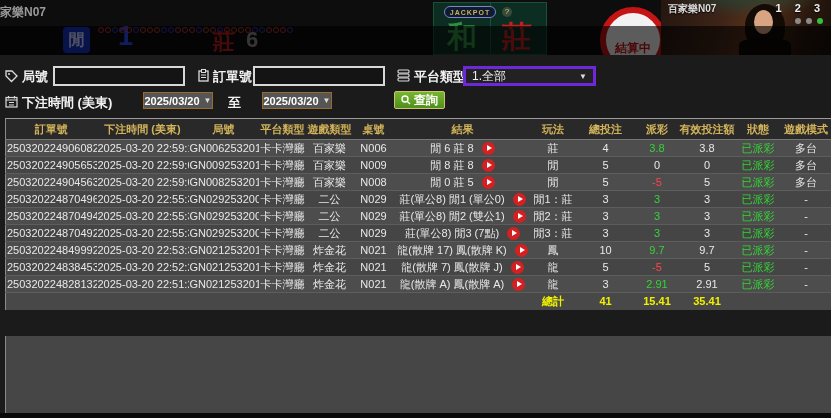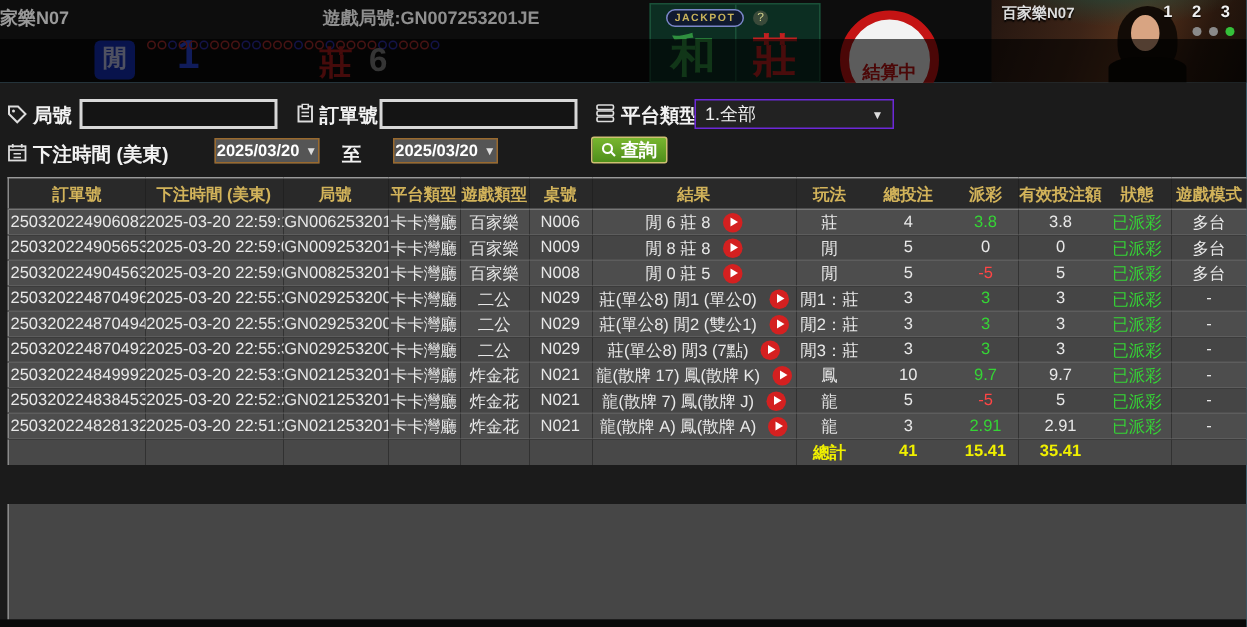--- a/index.html
+++ b/index.html
@@ -16,21 +16,21 @@
   .banker-score { position:absolute; left:246px; top:27px; color:#8c8c8c; font-size:22px; font-weight:bold; }
   .roadmap { position:absolute; left:98px; top:27px; width:210px; height:7px; display:flex; gap:1px; }
   .roadmap i { width:6px; height:6px; border-radius:50%; border:1px solid #b33; flex:none; }
   .roadmap i.b { border-color:#33b; }
   .bet-panel { position:absolute; left:433px; top:2px; width:114px; height:53px; background:#0c2e22; border:1px solid #1a5038; }
   .bet-panel .divider { position:absolute; left:56px; top:0; width:1px; height:100%; background:#1a5038; }
   .jackpot-badge { position:absolute; left:10px; top:3px; width:52px; height:12px; border:1px solid #7a86c8; border-radius:7px; color:#c8b35a; font-size:7px; font-weight:bold; text-align:center; line-height:11px; letter-spacing:1px; background:#101a30; }
   .q-badge { position:absolute; left:68px; top:4px; width:10px; height:10px; border-radius:50%; background:#3a4a3a; color:#cfcf8a; font-size:8px; text-align:center; line-height:10px; }
   .tie-text { position:absolute; left:13px; top:14px; color:#2f8f3f; font-size:30px; font-weight:bold; }
   .banker-text { position:absolute; left:68px; top:14px; color:#c02020; font-size:30px; font-weight:bold; }
-  .settle-circle { position:absolute; left:560px; top:7px; width:66px; height:66px; border-radius:50%; background:#f2f2f2; border:6px solid #c41414; }
+  .settle-circle { position:absolute; left:600px; top:7px; width:66px; height:66px; border-radius:50%; background:#f2f2f2; border:6px solid #c41414; }
   .settle-circle span { position:absolute; left:0; right:0; top:27px; text-align:center; color:#c41414; font-size:12px; font-weight:bold; }
   .video-thumb { position:absolute; left:661px; top:0; width:170px; height:55px; background:linear-gradient(110deg,#241610 0%,#3d2417 35%,#57321c 55%,#2a180e 80%,#18100a 100%); overflow:hidden; }
   .video-felt { position:absolute; left:0; top:0; width:100%; height:18px; background:radial-gradient(ellipse at 50% -10px,#23483a 0%,rgba(20,40,30,0) 70%); }
   .dealer-hair { position:absolute; left:84px; top:4px; width:40px; height:44px; background:#120b06; border-radius:50% 50% 40% 40%; }
   .dealer-face { position:absolute; left:93px; top:10px; width:19px; height:24px; background:#d8a482; border-radius:50%; }
   .dealer-body { position:absolute; left:78px; top:38px; width:52px; height:18px; background:#0c0805; border-radius:40% 40% 0 0; }
   .video-title { position:absolute; left:7px; top:2px; color:#dcdcdc; font-size:10px; font-weight:bold; text-shadow:0 1px 1px #000; }
   .camera-numbers { position:absolute; right:6px; top:2px; color:#f0f0f0; font-size:11px; font-weight:bold; letter-spacing:5px; text-shadow:0 1px 1px #000; }
   .camera-dots { position:absolute; right:8px; top:18px; display:flex; gap:5px; }
   .camera-dots i { width:6px; height:6px; border-radius:50%; background:#8a8a8a; }
@@ -41,21 +41,21 @@
   .panel { position:absolute; left:0; top:55px; width:831px; height:363px; background:#1b1b1b; }
 
   
   .filters { position:absolute; left:0; top:0; width:831px; height:63px; }
   .flabel { position:absolute; color:#f2f2f2; font-size:13px; font-weight:bold; }
   .ficon { position:absolute; width:13px; height:13px; }
   .ficon svg { display:block; }
   .txt-input { position:absolute; height:20px; background:#141414; border:2px solid #d8d8d8; color:#eee; font-size:12px; padding:0 4px; outline:none; }
   .date-select { position:absolute; height:17px; background:#555; border:1px solid #9a6a2e; color:#fff; font-size:11px; font-weight:bold; display:flex; align-items:center; justify-content:center; gap:4px; cursor:pointer; }
   .date-select .arr, .plat-select .arr { font-size:8px; color:#ddd; }
-  .plat-select { position:absolute; height:20px; background:#222; border:1px solid #6d28d9; color:#f0f0f0; font-size:12px; display:flex; align-items:center; padding:0 6px; cursor:pointer; }
+  .plat-select { position:absolute; height:20px; background:#222; border:3px solid #6d28d9; color:#f0f0f0; font-size:12px; display:flex; align-items:center; padding:0 6px; cursor:pointer; }
   .plat-select .arr { margin-left:auto; }
   .search-btn { position:absolute; height:18px; background:linear-gradient(#78b62f,#4f8f1b); border:1px solid #cfc073; border-radius:2px; color:#fff; font-size:12px; font-weight:bold; display:flex; align-items:center; gap:3px; padding:0 6px; cursor:pointer; }
 
   
   .report-table { position:absolute; left:5px; top:63px; width:826px; border-collapse:collapse; table-layout:fixed; border-top:1px solid #9a9a9a; border-left:1px solid #8a8a8a; font-size:11px; }
   .report-table th { background:#292929; color:#d2b35a; font-weight:bold; height:21px; border-bottom:1px solid #777; white-space:nowrap; overflow:hidden; }
   .report-table td { height:17px; color:#e8e8e8; text-align:center; border-top:1px solid #5d5d5d; white-space:nowrap; overflow:hidden; padding:0 1px; }
   .report-table tr.odd td { background:#4d4d4d; }
   .report-table tr.even td { background:#454545; }
   .report-table tr.sum td { background:#484848; color:#f0f000; font-weight:bold; }
@@ -68,21 +68,20 @@
   .empty-area { position:absolute; left:5px; top:281px; width:826px; height:77px; background:#464646; border-left:1px solid #8a8a8a; }
   .bottom-bar { position:absolute; left:0; top:358px; width:831px; height:5px; background:#0a0a0a; }
 </style>
 </head>
 <body>
 
 <div class="screen">
 
   <div class="game-strip">
     <span class="site-label">家樂N07</span>
-    <span class="round-label">遊戲局號:GN007253201JE</span>
     <div class="player-chip">閒</div>
     <span class="player-score">1</span>
     <div class="roadmap">
         <i></i>
         <i></i>
         <i class="b"></i>
         <i></i>
         <i></i>
         <i class="b"></i>
         <i></i>

